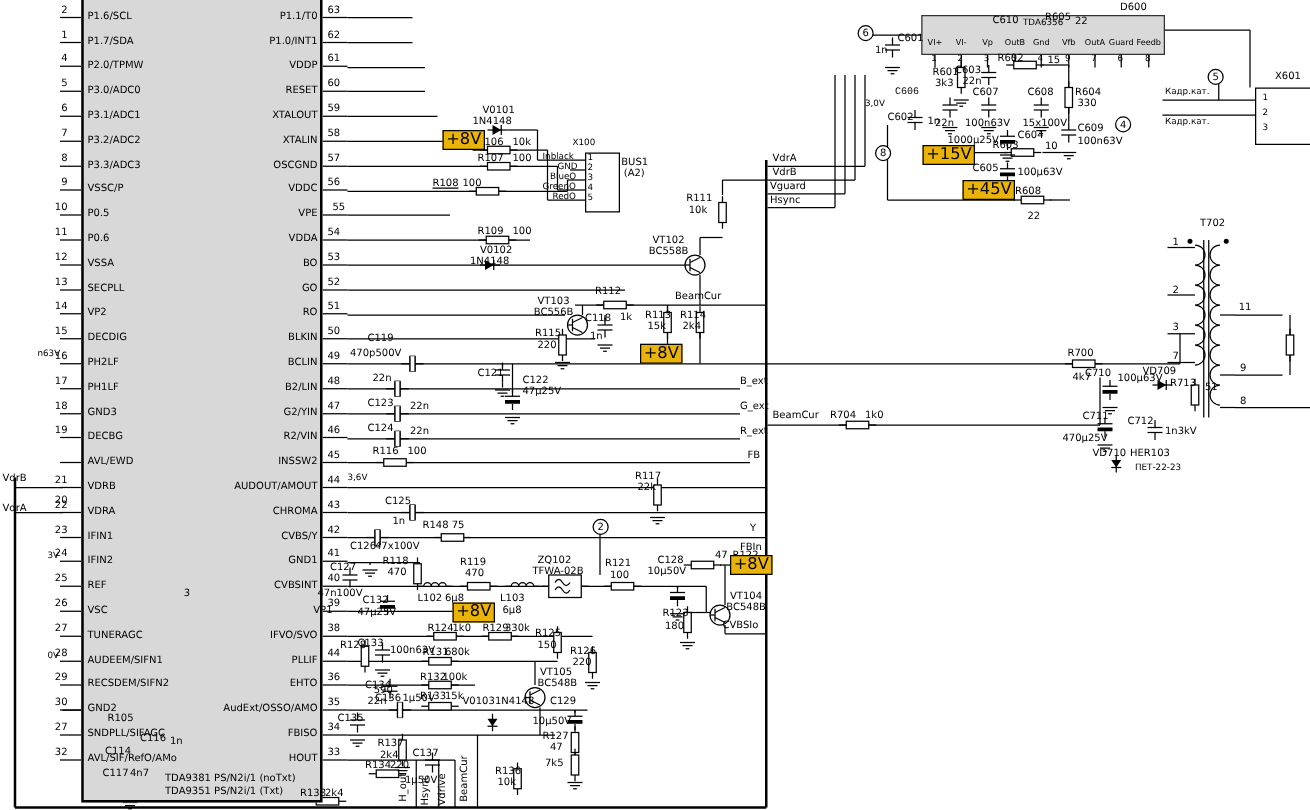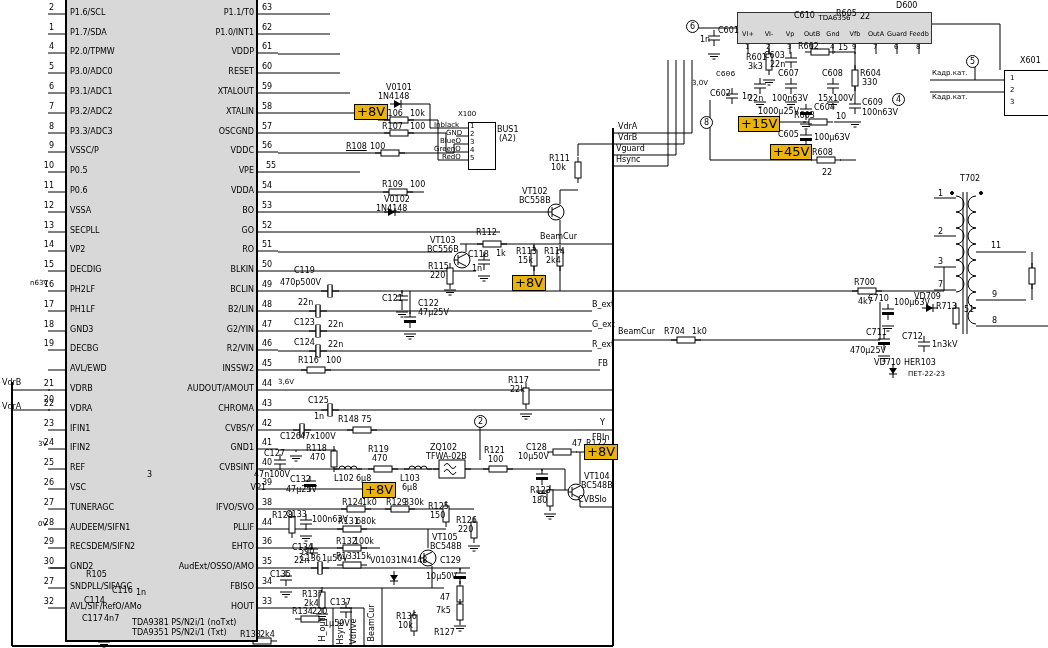--- a/index.html
+++ b/index.html
@@ -1208,21 +1208,21 @@
     <div class="lb" style="left: 430px; top: 543px;">BC548B</div>
     <div class="lb" style="left: 456px; top: 517px;">R126</div>
     <div class="lb" style="left: 458px; top: 526px;">220</div>
     <div class="lb" style="left: 270px; top: 571px;">C135</div>
     <div class="lb" style="left: 300px; top: 555px;">C136</div>
     <div class="lb" style="left: 322px; top: 555px;">1µ50V</div>
     <div class="lb" style="left: 370px; top: 557px;">V0103</div>
     <div class="lb" style="left: 396px; top: 557px;">1N4148</div>
     <div class="lb" style="left: 440px; top: 557px;">C129</div>
     <div class="lb" style="left: 426px; top: 573px;">10µ50V</div>
-    <div class="lb" style="left: 434px; top: 585px; margin-top: 44px;">R127</div>
+    <div class="lb" style="left: 434px; top: 585px;">R127</div>
     <div class="lb" style="left: 440px; top: 594px;">47</div>
     <div class="lb" style="left: 436px; top: 607px;">7k5</div>
     <div class="lb" style="left: 302px; top: 591px;">R137</div>
     <div class="lb" style="left: 304px; top: 600px;">2k4</div>
     <div class="lb" style="left: 292px; top: 608px;">R134</div>
     <div class="lb" style="left: 312px; top: 608px;">220</div>
     <div class="lb" style="left: 330px; top: 599px;">C137</div>
     <div class="lb" style="left: 324px; top: 620px;">1µ50V</div>
     <div class="lb" style="left: 396px; top: 613px;">R136</div>
     <div class="lb" style="left: 398px; top: 622px;">10k</div>

